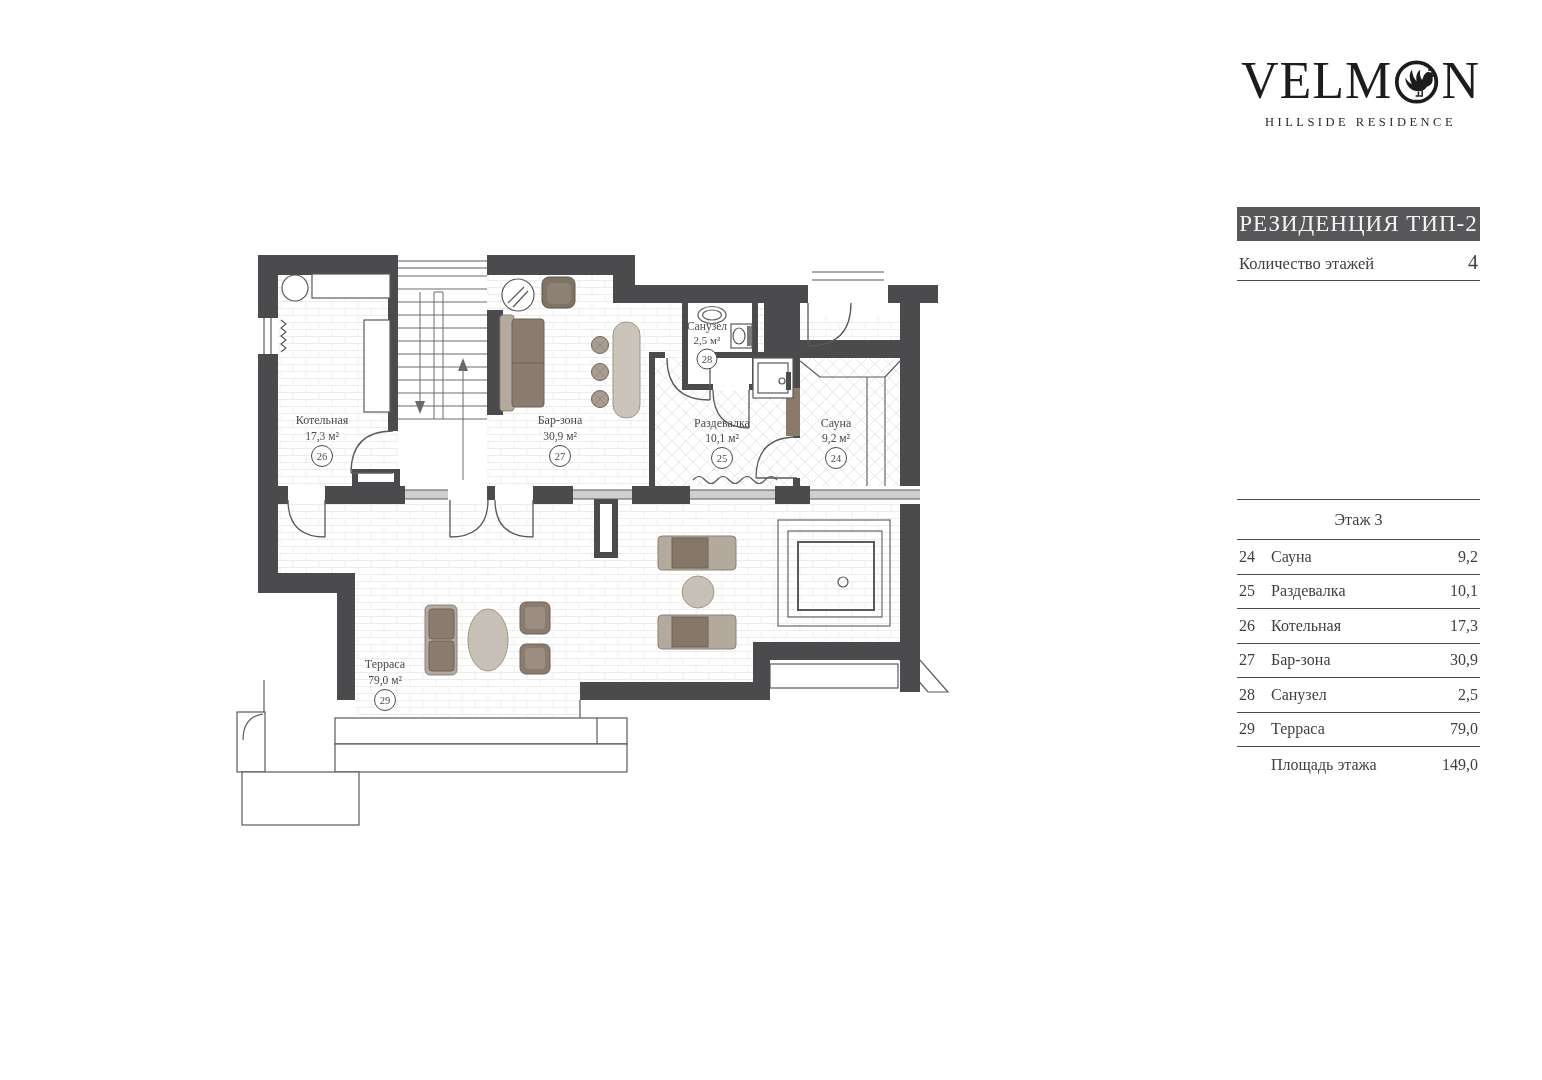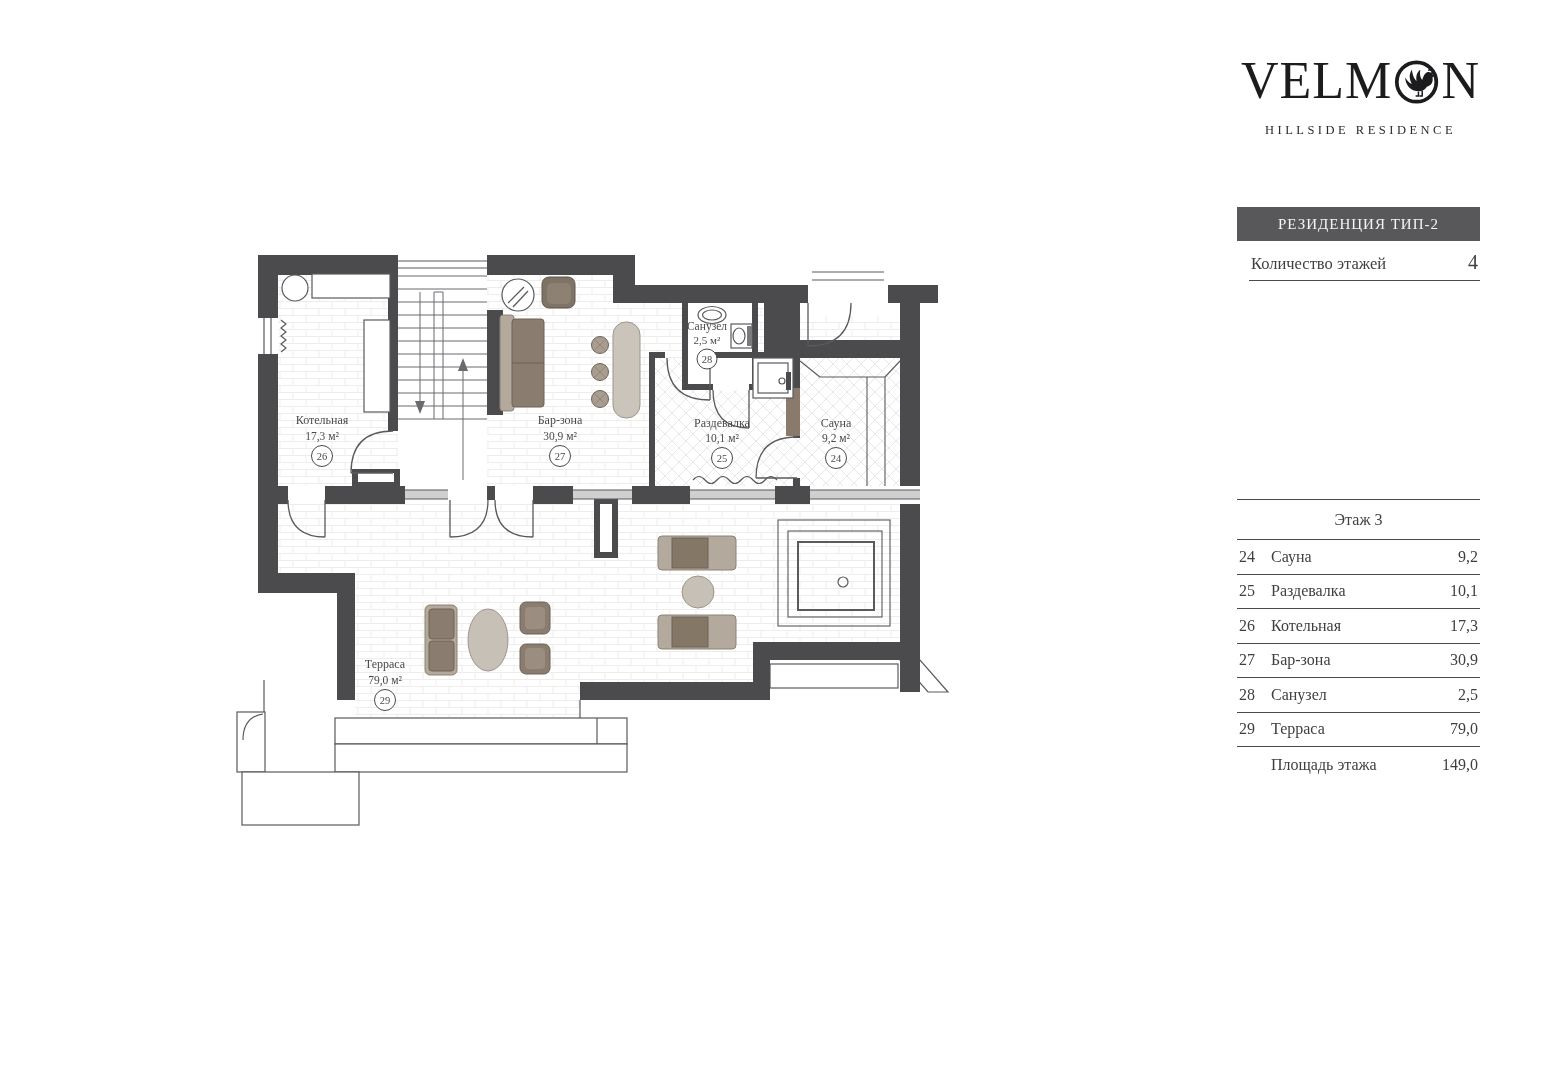--- a/index.html
+++ b/index.html
@@ -5,24 +5,24 @@
   html,body{margin:0;padding:0;background:#ffffff;}
   body{width:1542px;height:1080px;position:relative;font-family:"Liberation Serif","DejaVu Serif",serif;color:#3f3f42;}
   .plan-wrap{position:absolute;left:0;top:0;width:1180px;height:1080px;}
   svg text{font-family:"Liberation Serif","DejaVu Serif",serif;}
 
   .panel{position:absolute;left:1237px;top:55px;width:243px;height:980px;}
   .logo{position:absolute;top:0;left:4px;right:0;text-align:center;}
   .logo-word{display:flex;align-items:center;justify-content:center;font-size:52px;letter-spacing:1px;color:#1c1c1e;line-height:1;}
   .logo-word span{display:inline-block;}
   .logo-o{width:48px;height:48px;margin:0 2px;transform:translateY(1px);}
-  .tagline{margin-top:16px;font-size:12.5px;letter-spacing:3.5px;color:#2a2a2c;}
+  .tagline{margin-top:8px;font-size:12.5px;letter-spacing:3.5px;color:#2a2a2c;}
   .type-bar{position:absolute;top:152px;left:0;right:0;height:34px;background:#58585b;color:#f4f4f4;
-            display:flex;align-items:center;justify-content:center;font-size:15px;letter-spacing:1px;}
-  .info-rows{position:absolute;top:188px;left:12px;right:0;}
+            display:flex;align-items:center;justify-content:center;font-size:23px;letter-spacing:1px;}
+  .info-rows{position:absolute;top:188px;left:0;right:0;}
   .info-row{display:flex;justify-content:space-between;align-items:baseline;border-bottom:1.5px solid #4a4a4a;
             padding:8px 2px 6px 2px;font-size:16.5px;}
   .info-row .val-1{font-size:20px;}
   .info-row .val-2{font-size:21px;}
   .floor-table{position:absolute;top:444px;left:0;right:0;font-size:16px;}
   .ft-header{border-top:1.5px solid #4a4a4a;border-bottom:1.5px solid #4a4a4a;height:39px;
              display:flex;align-items:center;justify-content:center;}
   .ft-row{display:flex;align-items:center;height:33.5px;border-bottom:1.5px solid #4a4a4a;padding:0 2px;}
   .ft-num{width:32px;flex:none;}
   .ft-name{flex:1;text-align:left;}

